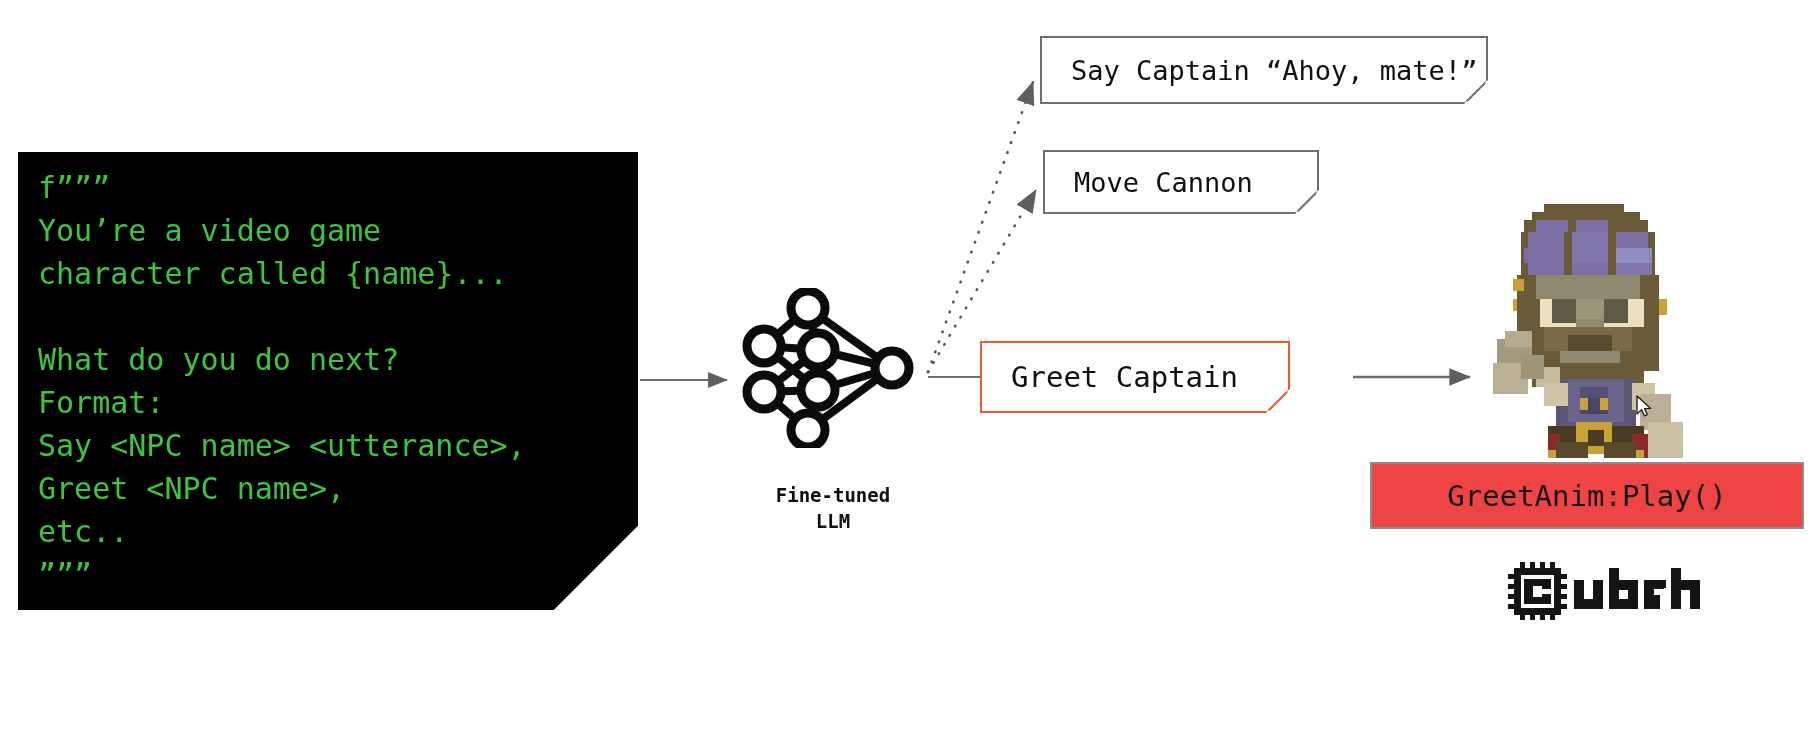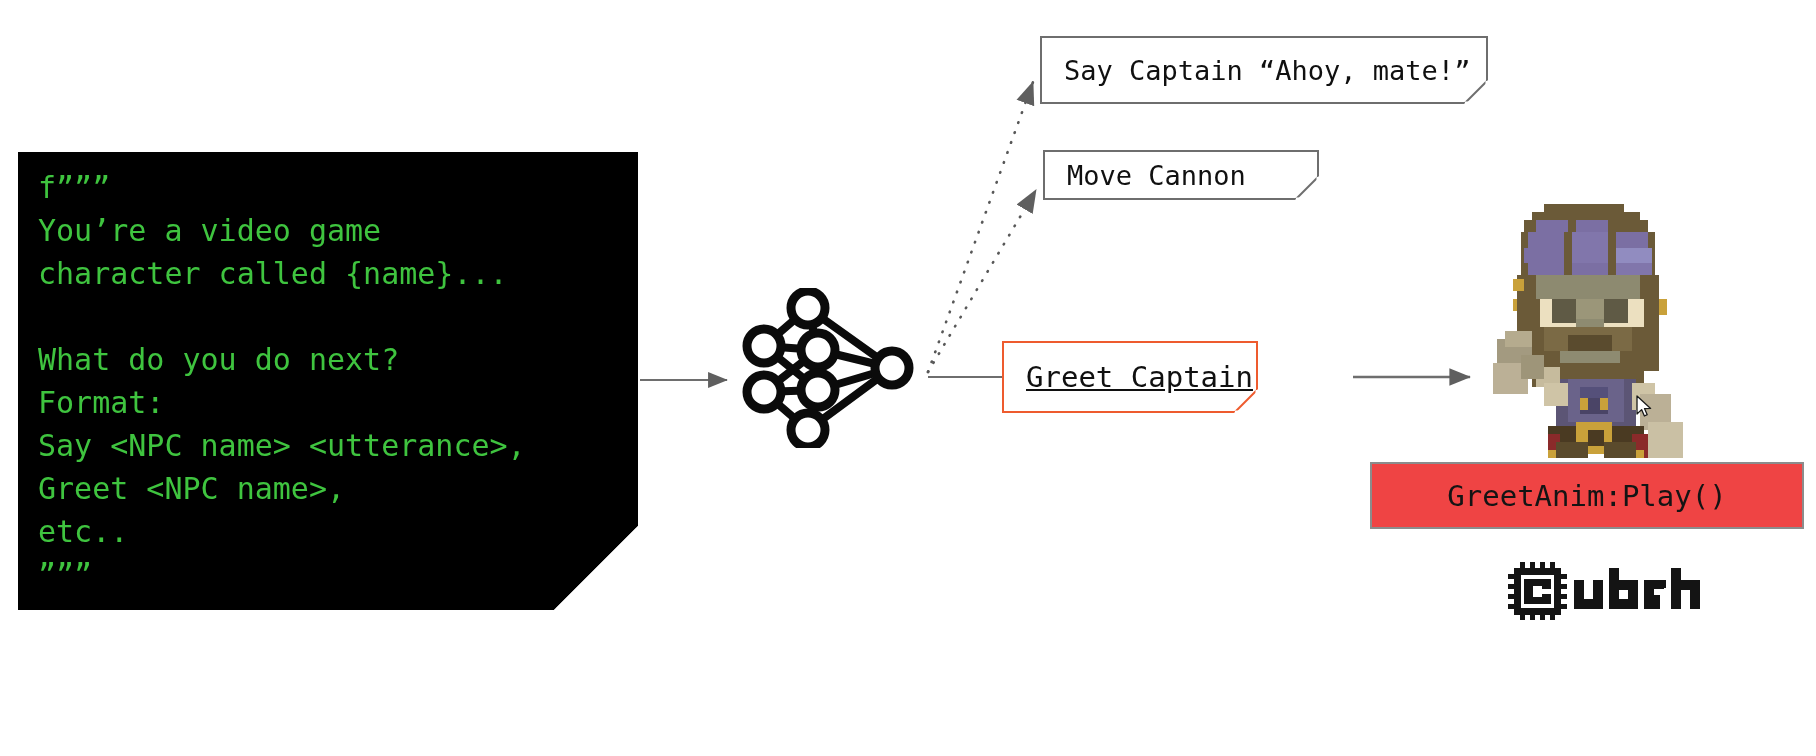--- a/index.html
+++ b/index.html
@@ -51,33 +51,32 @@
 
   
   .note{
     position:absolute;
     background:#ffffff;
     border:2px solid #6e6e6e;
     box-sizing:border-box;
     display:flex;align-items:center;
     font-family:"DejaVu Sans Mono", monospace;
     font-size:27px;color:#101010;
-    padding-left:22px;
+    padding-left:29px;
     white-space:pre;
   }
   .dogear-svg{position:absolute;right:-2px;bottom:-2px;width:24px;height:24px;}
 
   #note-say{left:1040px;top:36px;width:448px;height:68px;}
-  #note-move{left:1043px;top:150px;width:276px;height:50px;}
+  #note-move{left:1043px;top:150px;width:276px;height:64px;}
 
   #note-greet{
-    left:1002px;top:341px;width:256px;height:72px;
+    left:980px;top:341px;width:310px;height:72px;
     border:2px solid #ee5b2e;
     font-size:29px;
-    text-decoration:underline;
   }
 
   
   #action-box{
     position:absolute;left:1370px;top:462px;width:434px;height:67px;
     background:#ef4444;border:2px solid #8c8c8c;box-sizing:border-box;
     display:flex;align-items:center;justify-content:center;
     font-family:"DejaVu Sans Mono", monospace;font-size:29px;color:#141414;
     white-space:pre;
   }
@@ -154,20 +153,22 @@
     <g fill="#ffffff" stroke="#0b0b0b" stroke-width="9">
       <circle cx="68" cy="20" r="17"></circle>
       <circle cx="24" cy="58" r="17"></circle>
       <circle cx="24" cy="104" r="17"></circle>
       <circle cx="78" cy="62" r="17"></circle>
       <circle cx="78" cy="102" r="17"></circle>
       <circle cx="68" cy="142" r="17"></circle>
       <circle cx="152" cy="80" r="17"></circle>
     </g>
   </svg>
+  <div id="nn-label">Fine-tuned
+LLM</div>
 
   <div class="note" id="note-say">
     <span>Say Captain “Ahoy, mate!”</span>
     <svg class="dogear-svg" viewBox="0 0 24 24">
       <path d="M24,0 L24,24 L0,24 Z" fill="#ffffff"></path>
       <path d="M23,1 L1,23" fill="none" stroke="#6e6e6e" stroke-width="2"></path>
       <path d="M23,1 L23,23 L1,23" fill="none" stroke="#ffffff" stroke-width="3"></path>
     </svg>
   </div>
 

